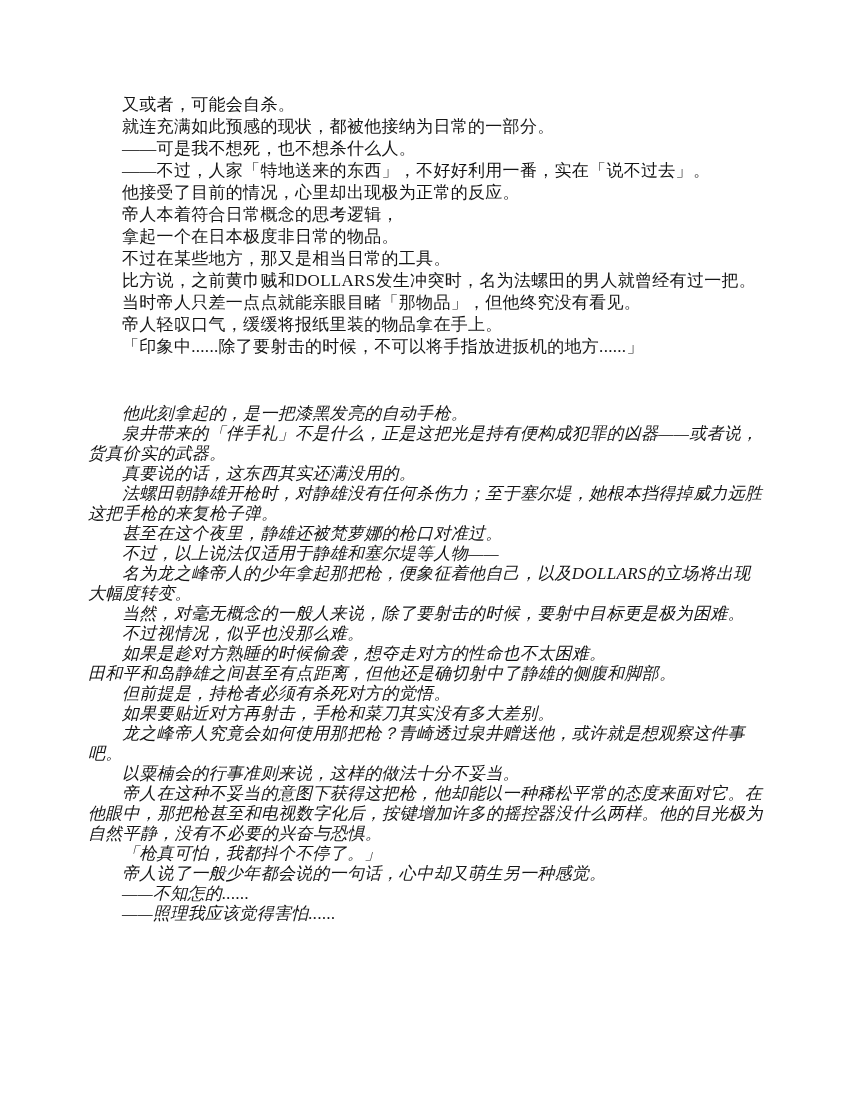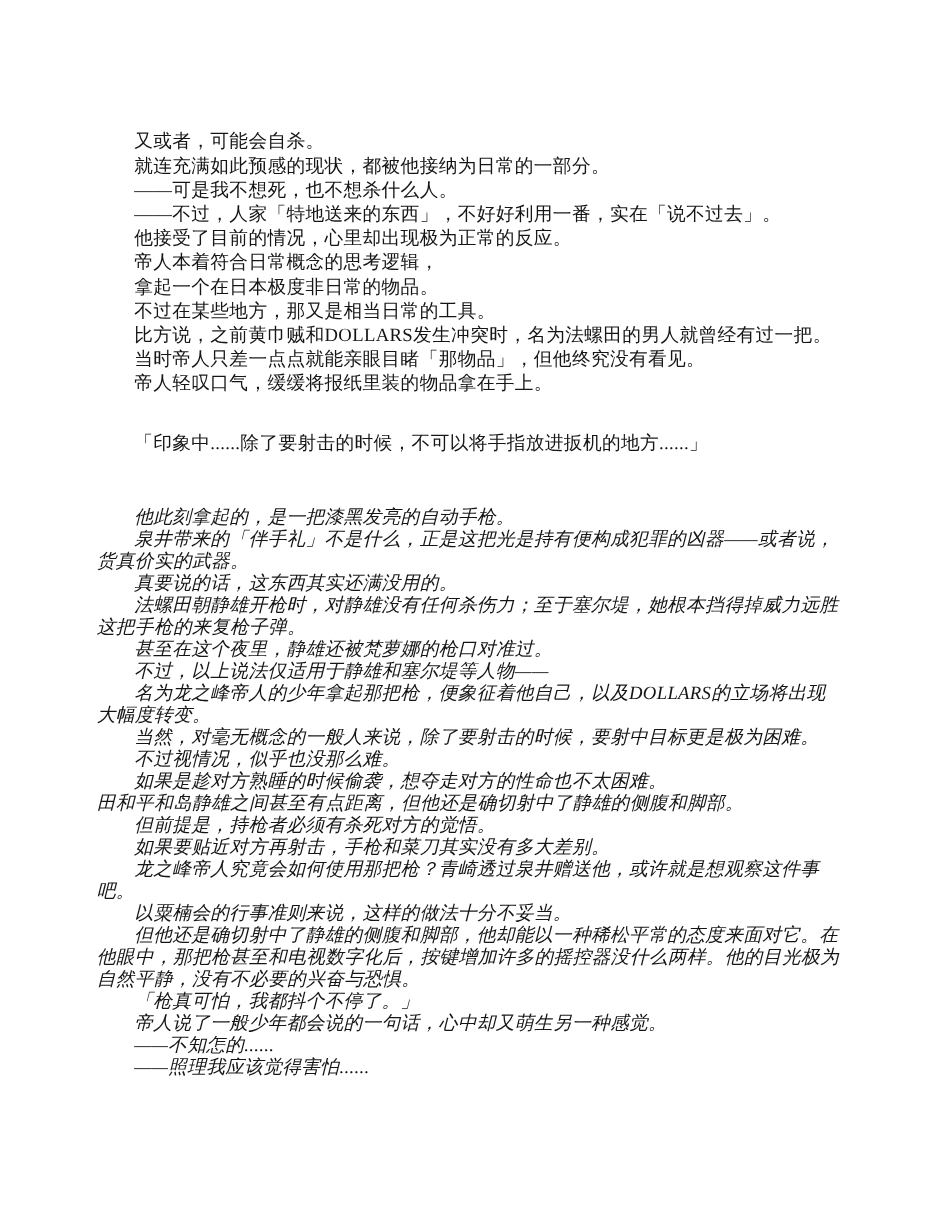--- a/index.html
+++ b/index.html
@@ -11,39 +11,38 @@
     width: 850px;
     height: 1100px;
     overflow: hidden;
     font-family: "Liberation Serif", "DejaVu Serif", serif;
     color: #151515;
   }
   .page {
     box-sizing: border-box;
     width: 738px;
     height: 1100px;
-    padding: 118px 86px 0 88px;
+    padding: 94px 86px 0 88px;
     background: #ffffff;
   }
   .line {
     font-size: 17px;
     white-space: nowrap;
     letter-spacing: 0.3px;
   }
   .block-top .line,
   .quote-row .line {
     height: 22px;
     line-height: 22px;
   }
   .block-bottom .line {
     height: 20px;
     line-height: 20px;
   }
   .quote-row {
-    margin-top: 32px;
   }
   .block-bottom {
     margin-top: 46px;
     font-style: italic;
   }
   .ind {
     padding-left: 34px;
   }
 </style>
 </head>
@@ -81,21 +80,21 @@
       <div class="line">大幅度转变。</div>
       <div class="line ind">当然，对毫无概念的一般人来说，除了要射击的时候，要射中目标更是极为困难。</div>
       <div class="line ind">不过视情况，似乎也没那么难。</div>
       <div class="line ind">如果是趁对方熟睡的时候偷袭，想夺走对方的性命也不太困难。</div>
       <div class="line">田和平和岛静雄之间甚至有点距离，但他还是确切射中了静雄的侧腹和脚部。</div>
       <div class="line ind">但前提是，持枪者必须有杀死对方的觉悟。</div>
       <div class="line ind">如果要贴近对方再射击，手枪和菜刀其实没有多大差别。</div>
       <div class="line ind">龙之峰帝人究竟会如何使用那把枪？青崎透过泉井赠送他，或许就是想观察这件事</div>
       <div class="line">吧。</div>
       <div class="line ind">以粟楠会的行事准则来说，这样的做法十分不妥当。</div>
-      <div class="line ind">但他还是确切射中了静雄的侧腹和脚部，他却能以一种稀松平常的态度来面对它。在</div>
+      <div class="line ind">帝人在这种不妥当的意图下获得这把枪，他却能以一种稀松平常的态度来面对它。在</div>
       <div class="line">他眼中，那把枪甚至和电视数字化后，按键增加许多的摇控器没什么两样。他的目光极为</div>
       <div class="line">自然平静，没有不必要的兴奋与恐惧。</div>
       <div class="line ind">「枪真可怕，我都抖个不停了。」</div>
       <div class="line ind">帝人说了一般少年都会说的一句话，心中却又萌生另一种感觉。</div>
       <div class="line ind">——不知怎的......</div>
       <div class="line ind">——照理我应该觉得害怕......</div>
     </div>
 </div>
 
 </body></html>

